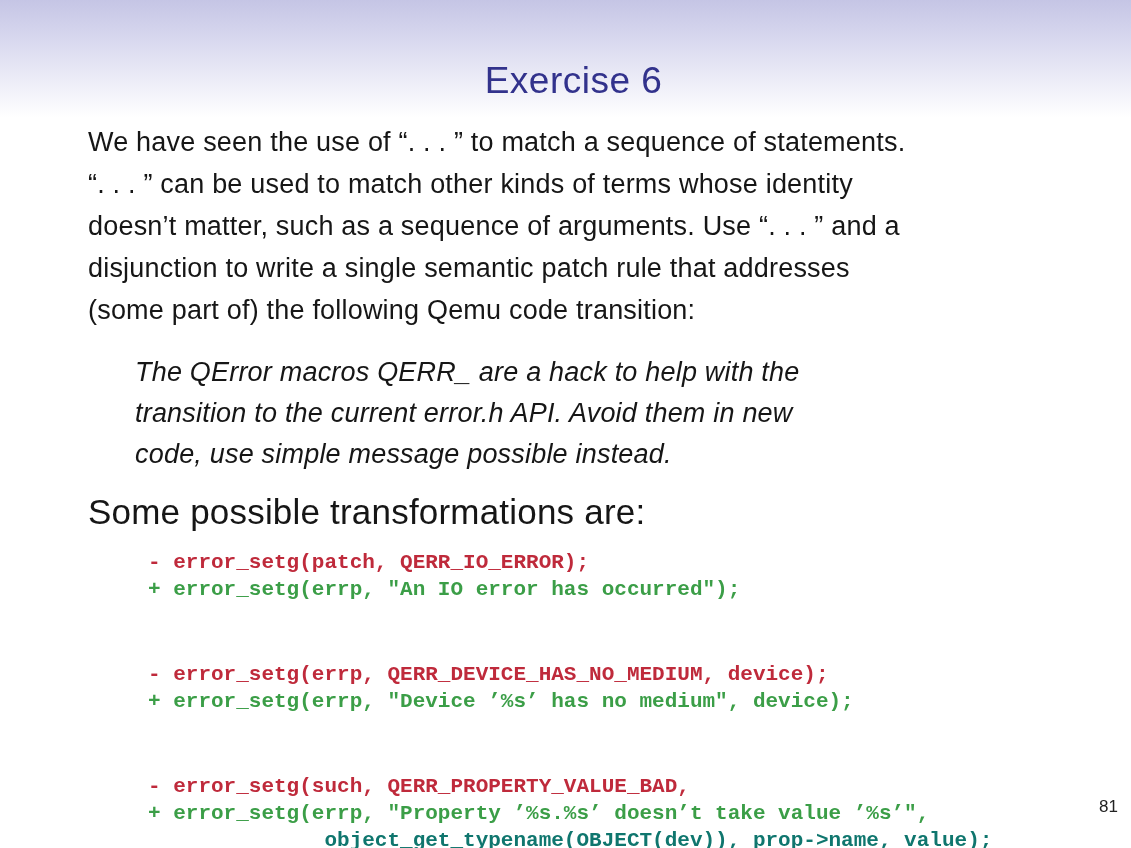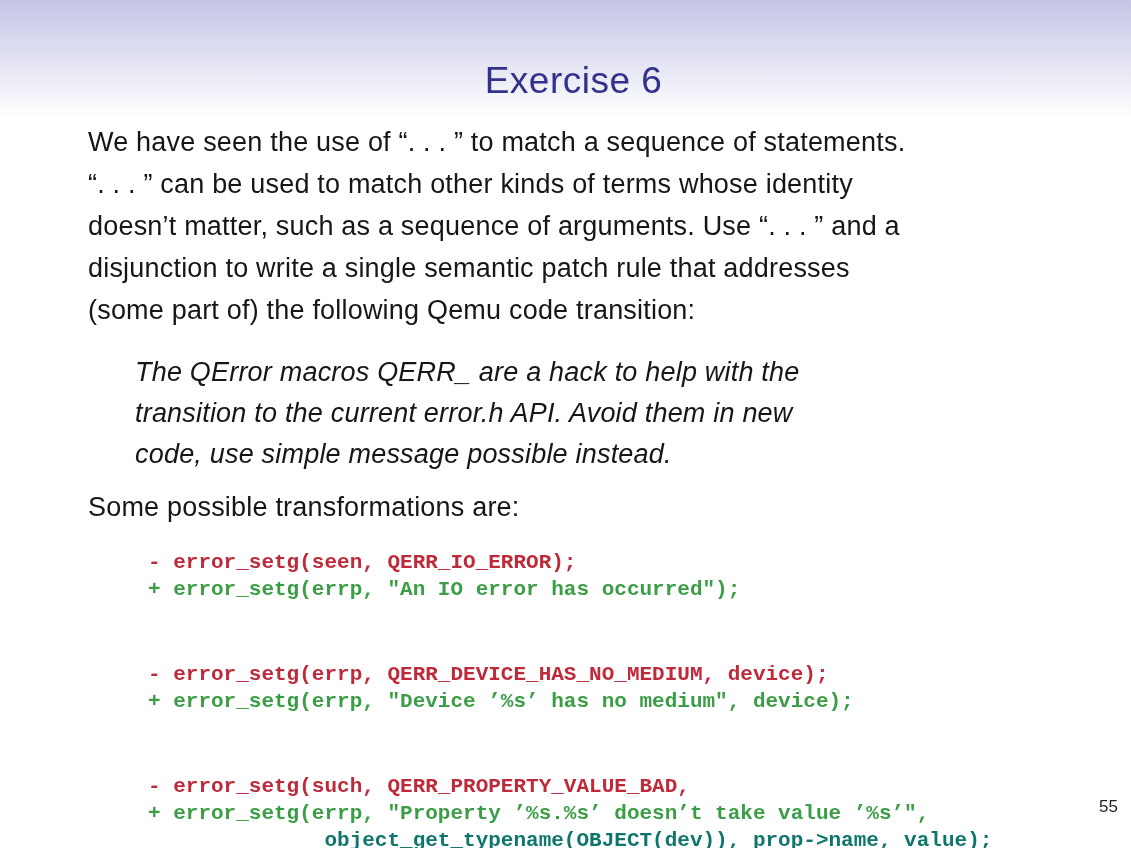--- a/index.html
+++ b/index.html
@@ -47,21 +47,21 @@
     font-size: 27px;
     font-style: italic;
     line-height: 41px;
     letter-spacing: 0.2px;
     white-space: nowrap;
   }
   .transform-label {
     position: absolute;
     left: 88px;
     top: 492px;
-    font-size: 27px;
+    font-size: 35px;
     letter-spacing: 0.2px;
     white-space: nowrap;
   }
   .code {
     position: absolute;
     left: 148px;
     top: 549px;
     font-family: "Liberation Mono", "DejaVu Sans Mono", monospace;
     font-size: 21px;
     line-height: 27px;
@@ -99,28 +99,28 @@
   <div class="quote">
     <div class="quote-line">The QError macros QERR_ are a hack to help with the</div>
     <div class="quote-line">transition to the current error.h API. Avoid them in new</div>
     <div class="quote-line">code, use simple message possible instead.</div>
   </div>
 
   <div class="transform-label">Some possible transformations are:</div>
 
   <div class="code">
     <div class="code-group">
-      <div class="code-line removed">- error_setg(seen, QERR_IO_ERROR);</div>
+      <div class="code-line removed">- error_setg(patch, QERR_IO_ERROR);</div>
       <div class="code-line added">+ error_setg(errp, "An IO error has occurred");</div>
     </div>
     <div class="code-group">
       <div class="code-line removed">- error_setg(errp, QERR_DEVICE_HAS_NO_MEDIUM, device);</div>
       <div class="code-line added">+ error_setg(errp, "Device ’%s’ has no medium", device);</div>
     </div>
     <div class="code-group">
       <div class="code-line removed">- error_setg(such, QERR_PROPERTY_VALUE_BAD,</div>
       <div class="code-line added">+ error_setg(errp, "Property ’%s.%s’ doesn’t take value ’%s’",</div>
       <div class="code-line context">              object_get_typename(OBJECT(dev)), prop-&gt;name, value);</div>
     </div>
   </div>
 
-  <div class="page-number">55</div>
+  <div class="page-number">81</div>
 </div>
 
 </body></html>

